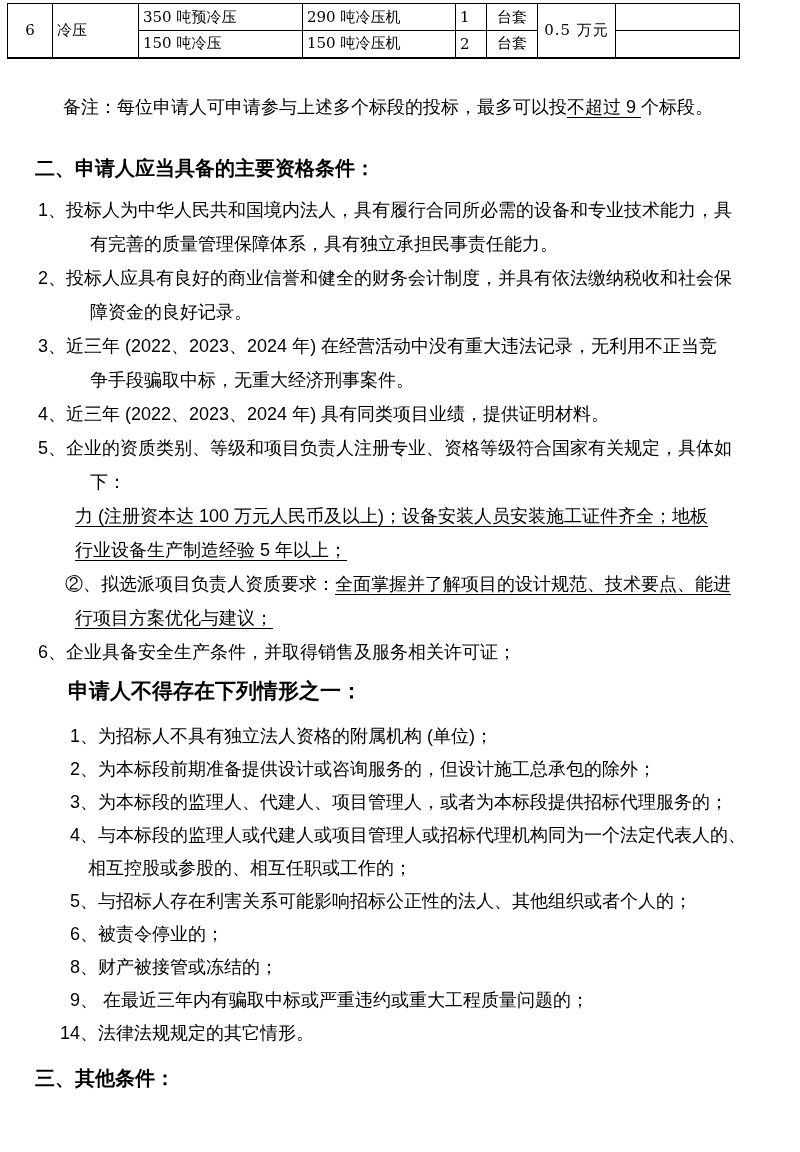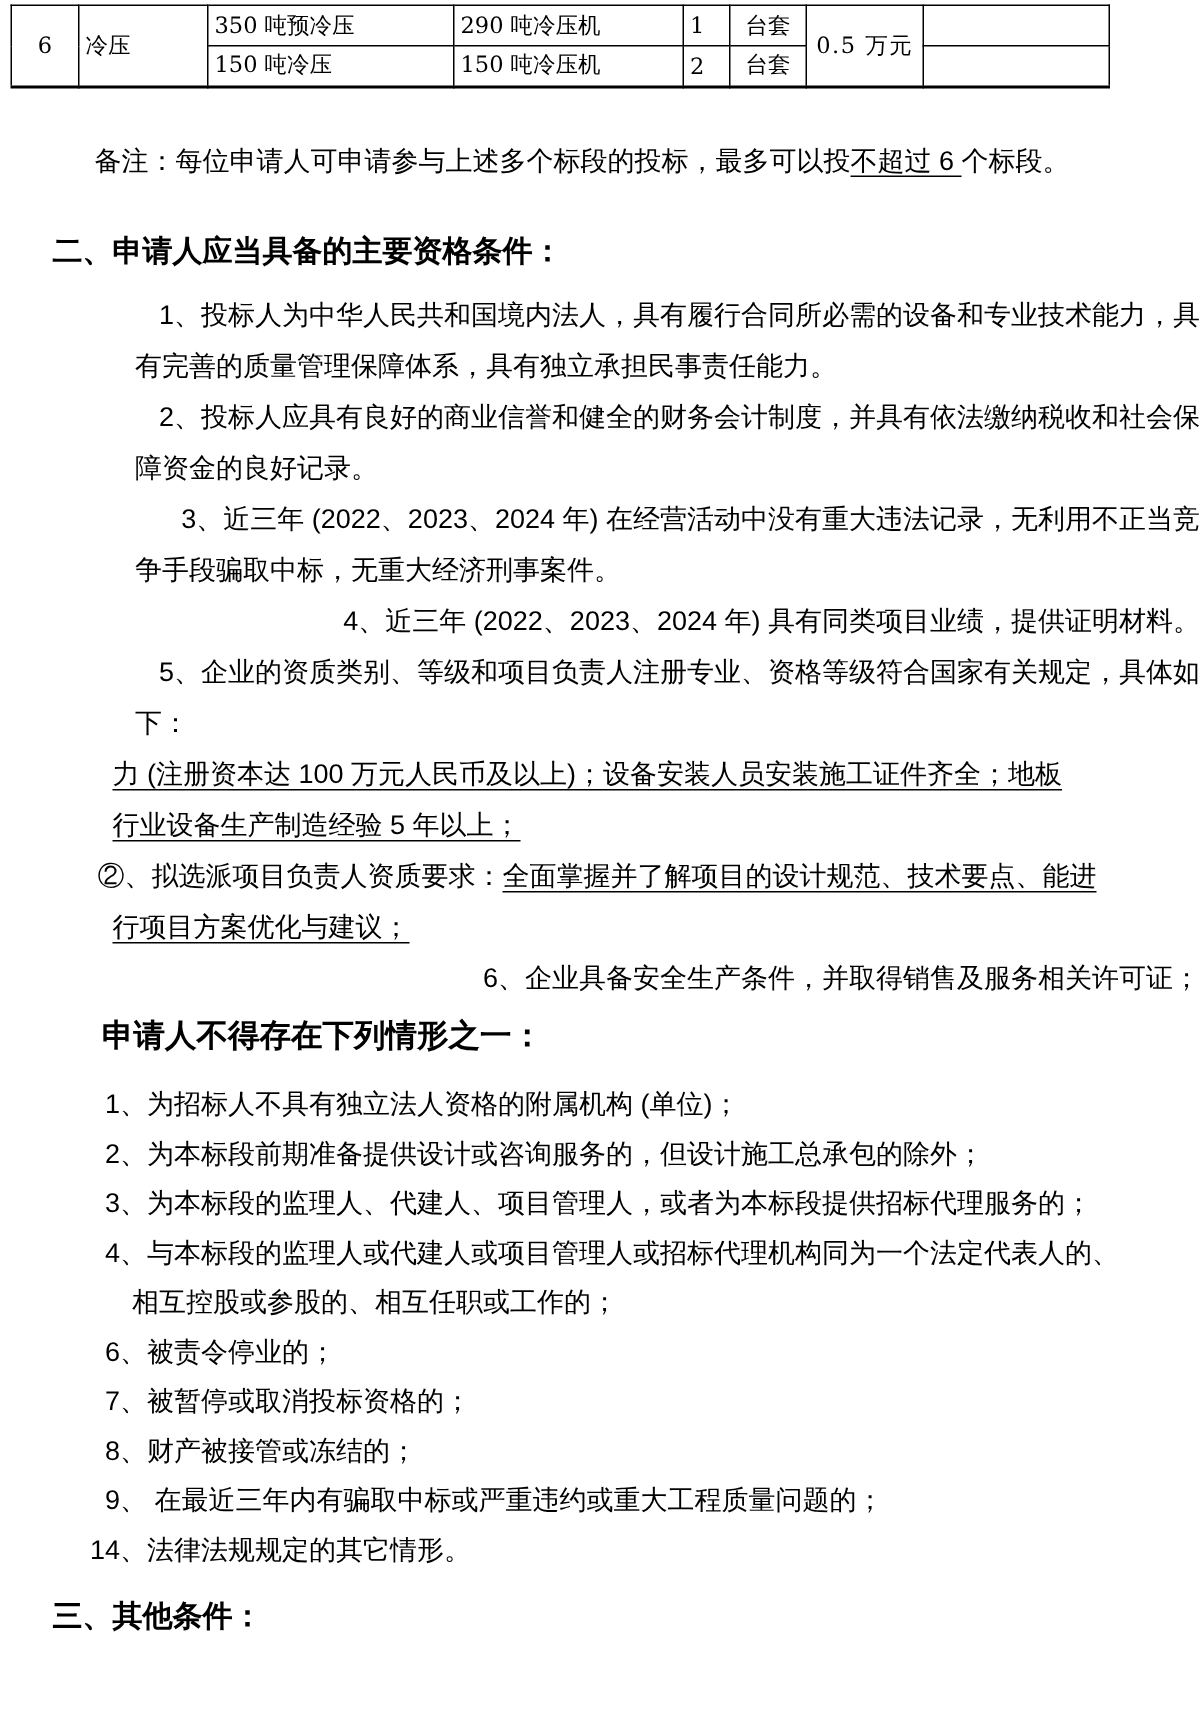--- a/index.html
+++ b/index.html
@@ -40,21 +40,21 @@
     line-height: 33px;
     white-space: nowrap;
     color: #000;
   }
   .lh34 { line-height: 34px; }
   .remark { margin-top: 32px; margin-left: 63px; }
   .h2, .h4 { margin-left: 35px; font-size: 20px; font-weight: bold; }
   .h2 { margin-top: 28px; margin-bottom: 8px; }
   .h3 { margin-left: 68px; font-size: 21px; font-weight: bold; margin-top: 5px; margin-bottom: 13px; }
   .h4 { margin-top: 12px; }
-  .li1 { margin-left: 38px; text-align: right; }
+  .li1 { margin-left: 38px; }
   .li1 .mk { display: inline-block; width: 28px; }
   .cont1 { margin-left: 90px; }
   .sub { margin-left: 65px; }
   .contsub { margin-left: 75px; }
   .li2 { margin-left: 60px; }
   .li2 .mk { display: inline-block; width: 38px; text-align: right; }
   .cont2 { margin-left: 88px; }
   .ul { text-decoration: underline; text-underline-offset: 4px; text-decoration-thickness: 1px; }
 </style>
 </head>
@@ -88,21 +88,21 @@
       <td>150 吨冷压</td>
       <td>150 吨冷压机</td>
       <td>2</td>
       <td class="c-unit">台套</td>
       <td></td>
     </tr>
   </tbody>
     </table>
 
   <div class="ln remark">
-    <span>备注：每位申请人可申请参与上述多个标段的投标，最多可以投</span><span class="ul">不超过 6 </span><span>个标段。</span>
+    <span>备注：每位申请人可申请参与上述多个标段的投标，最多可以投</span><span class="ul">不超过 9 </span><span>个标段。</span>
   </div>
 
   <div class="ln h2">二、申请人应当具备的主要资格条件：</div>
 
   <div class="ln lh34 li1"><span class="mk">1、</span><span>投标人为中华人民共和国境内法人，具有履行合同所必需的设备和专业技术能力，具</span></div>
   <div class="ln lh34 cont1">有完善的质量管理保障体系，具有独立承担民事责任能力。</div>
   <div class="ln lh34 li1"><span class="mk">2、</span><span>投标人应具有良好的商业信誉和健全的财务会计制度，并具有依法缴纳税收和社会保</span></div>
   <div class="ln lh34 cont1">障资金的良好记录。</div>
   <div class="ln lh34 li1"><span class="mk">3、</span><span>近三年 (2022、2023、2024 年) 在经营活动中没有重大违法记录，无利用不正当竞</span></div>
   <div class="ln lh34 cont1">争手段骗取中标，无重大经济刑事案件。</div>
@@ -118,21 +118,21 @@
 
   <div class="ln lh34 li1"><span class="mk">6、</span><span>企业具备安全生产条件，并取得销售及服务相关许可证；</span></div>
 
   <div class="ln h3">申请人不得存在下列情形之一：</div>
 
   <div class="ln li2"><span class="mk">1、</span><span>为招标人不具有独立法人资格的附属机构 (单位)；</span></div>
   <div class="ln li2"><span class="mk">2、</span><span>为本标段前期准备提供设计或咨询服务的，但设计施工总承包的除外；</span></div>
   <div class="ln li2"><span class="mk">3、</span><span>为本标段的监理人、代建人、项目管理人，或者为本标段提供招标代理服务的；</span></div>
   <div class="ln li2"><span class="mk">4、</span><span>与本标段的监理人或代建人或项目管理人或招标代理机构同为一个法定代表人的、</span></div>
   <div class="ln cont2">相互控股或参股的、相互任职或工作的；</div>
+  <div class="ln li2"><span class="mk">5、</span><span>与招标人存在利害关系可能影响招标公正性的法人、其他组织或者个人的；</span></div>
   <div class="ln li2"><span class="mk">6、</span><span>被责令停业的；</span></div>
-  <div class="ln li2"><span class="mk">7、</span><span>被暂停或取消投标资格的；</span></div>
   <div class="ln li2"><span class="mk">8、</span><span>财产被接管或冻结的；</span></div>
   <div class="ln li2"><span class="mk">9、</span><span> 在最近三年内有骗取中标或严重违约或重大工程质量问题的；</span></div>
   <div class="ln li2"><span class="mk">14、</span><span>法律法规规定的其它情形。</span></div>
 
   <div class="ln h4">三、其他条件：</div>
 
 </div>
 
 </body></html>

